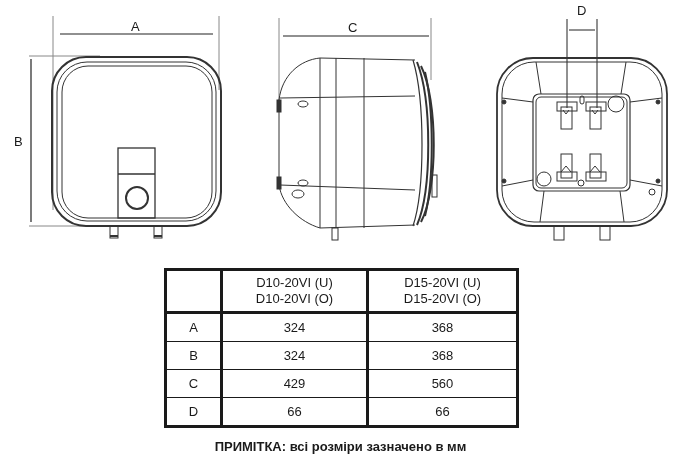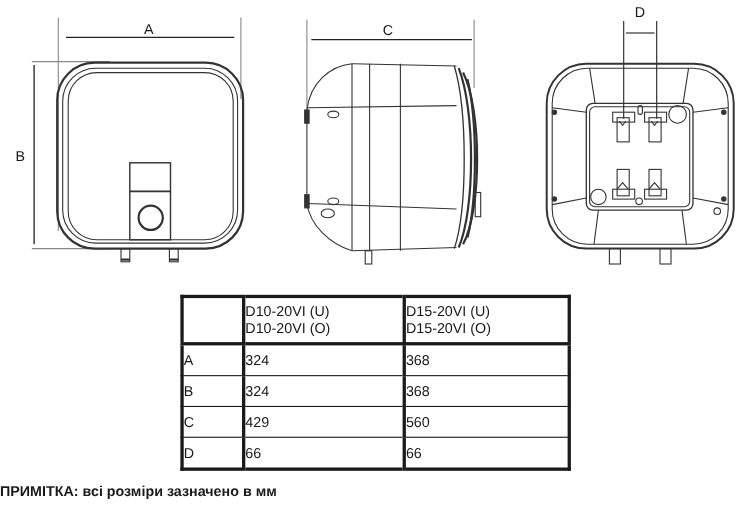--- a/index.html
+++ b/index.html
@@ -2,27 +2,27 @@
 <html><head>
 <meta charset="utf-8">
 <style>
   html, body { margin:0; padding:0; background:#ffffff; }
   body { width:681px; height:471px; position:relative; overflow:hidden;
          font-family:"Liberation Sans", sans-serif; color:#1a1a1a; }
   .dim-label { position:absolute; font-size:13px; color:#1a1a1a; }
   svg { position:absolute; left:0; top:0; }
   table.dims { position:absolute; left:164px; top:268px; width:355px;
                border-collapse:collapse; font-size:13px; }
-  table.dims td { border:1px solid #1a1a1a; padding:0; }
+  table.dims td { border:1px solid #1a1a1a; text-align:center; padding:0; }
   table.dims tr.head td { height:40px; line-height:16px; border-bottom:3px solid #1a1a1a; }
   table.dims tr.body td { height:27px; }
   table.dims { border:3px solid #1a1a1a; }
   table.dims td.c0 { width:53px; border-right:3px solid #1a1a1a; }
   table.dims td.c1 { width:143px; border-right:3px solid #1a1a1a; }
-  .note { position:absolute; left:0; width:681px; top:439px; 
+  .note { position:absolute; left:0; width:681px; top:439px; text-align:center;
           font-weight:bold; font-size:13px; color:#1a1a1a; }
 </style>
 </head>
 <body>
 
 <svg width="681" height="260" viewBox="0 0 681 260">
   <g stroke="#333" fill="none" stroke-width="1">
 
     <g>
 

